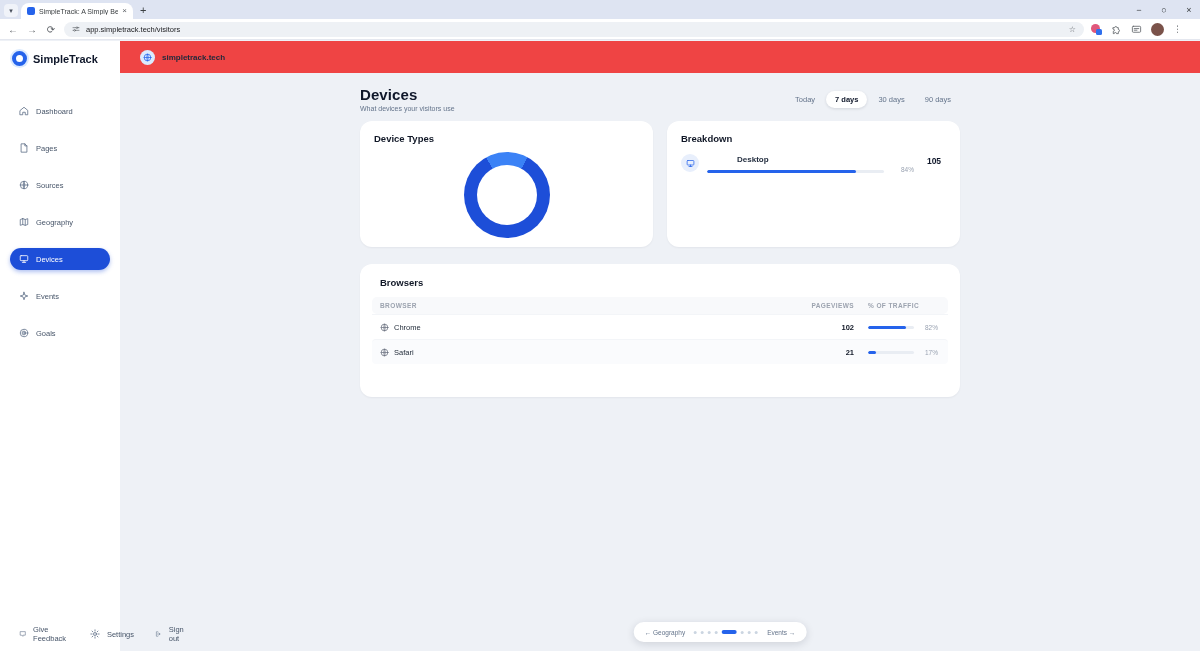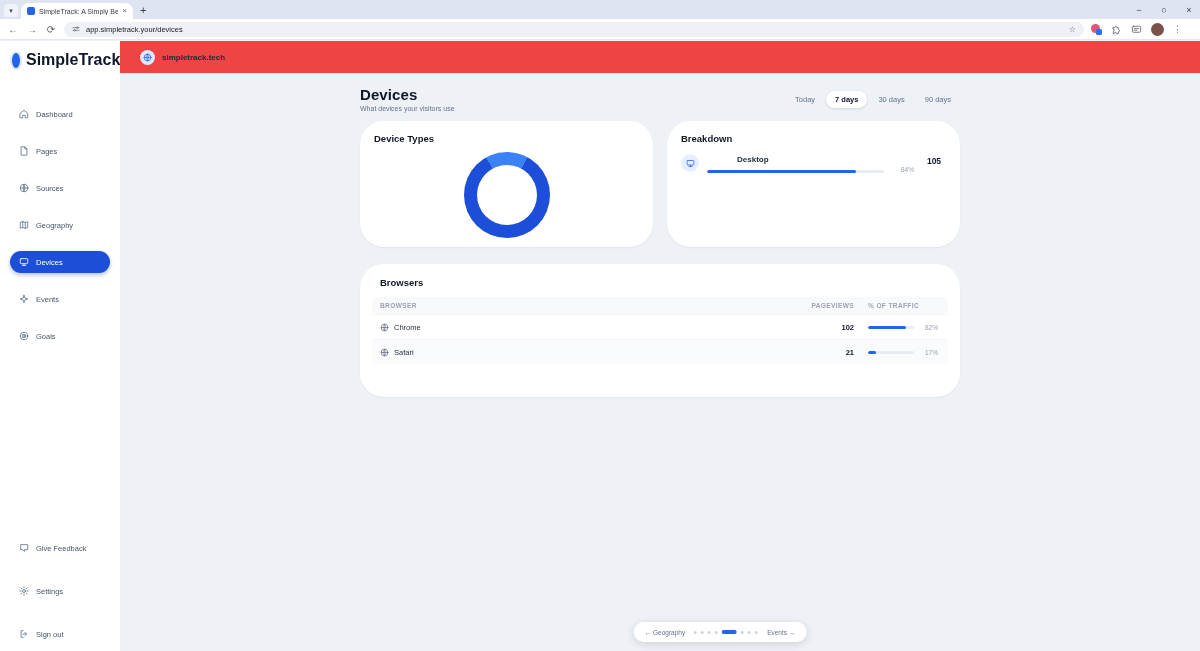--- a/index.html
+++ b/index.html
@@ -40,45 +40,45 @@
   .tb-svg { color:#5f6368; }
   .avatar { width:13px; height:13px; border-radius:50%; background:#7a524a; }
   .kebab { font-size:9px; color:#5f6368; }
 
   
   .app { position:absolute; top:41px; left:0; right:0; bottom:0; display:flex; }
   .sidebar { width:120px; background:#fff; padding:7px 10px; position:relative; flex:0 0 auto; }
   .brand { display:flex; align-items:center; gap:6px; margin:3px 0 22px 2px; }
   .logo { width:15px; height:15px; border-radius:50%; background:#fff; border:4px solid #2563eb;
     box-shadow:0 0 0 2px #dbeafe; }
-  .brand-name { font-size:16px; font-weight:700; color:#0f172a; }
+  .brand-name { font-size:11px; font-weight:700; color:#0f172a; }
   .nav { display:flex; flex-direction:column; gap:3px; }
   .nav-item { height:22px; display:flex; align-items:center; gap:7px; padding:0 9px; border-radius:11px;
     color:#475569; cursor:default;margin-top:12px; }
   .nav-item .nicon { color:#64748b; }
   .nav-item .nlabel { font-size:7.5px; font-weight:500; }
   .nav-item.active { background:#1d4ed8; color:#fff; box-shadow:0 2px 4px rgba(29,78,216,.35); }
   .nav-item.active .nicon { color:#fff; }
-  .sidebar-footer { position:absolute; left:10px; right:0; bottom:6px; display:flex; flex-direction:column; gap:9px; }
+  .sidebar-footer { position:absolute; left:10px; right:0; bottom:6px; display:flex; flex-direction:row; gap:3px; }
 
   .main { flex:1; display:flex; flex-direction:column; min-width:0; }
   .topbar { height:32px; background:#ef4444; display:flex; align-items:center; gap:7px; padding-left:20px; flex:0 0 auto; }
   .site-ic { width:15px; height:15px; border-radius:50%; background:#dbeafe; display:flex; align-items:center; justify-content:center; color:#2563eb; }
   .site-name { font-size:8px; font-weight:700; color:#1e293b; }
   .content { flex:1; position:relative; overflow:hidden; }
   .col { width:600px; margin:13px auto 0; }
 
   .page-head { display:flex; justify-content:space-between; align-items:center; margin-bottom:9px; }
   .page-title { font-size:15px; font-weight:700; color:#0f172a; letter-spacing:.1px; }
   .page-sub { font-size:7px; color:#64748b; margin-top:2px; }
   .ranges { display:flex; align-items:center; gap:2px; }
   .range-btn { font-size:7.5px; color:#64748b; padding:4px 9px; border-radius:10px; }
   .range-btn.active { background:#fff; color:#0f172a; font-weight:700; box-shadow:0 1px 3px rgba(15,23,42,.12); }
 
-  .card { background:#fff; border-radius:24px; box-shadow:0 1px 2px rgba(15,23,42,.05); }
+  .card { background:#fff; border-radius:12px; box-shadow:0 1px 2px rgba(15,23,42,.05); }
   .card-title { font-size:9.5px; font-weight:700; color:#111827; }
 
   .cards-row { display:flex; gap:14px; height:126px; }
   .cards-row .card { flex:1; padding:12px 14px; position:relative; }
 
   .donut { position:absolute; left:50%; top:31px; transform:translateX(-50%); width:86px; height:86px; border-radius:50%; }
   .donut::after { content:""; position:absolute; inset:13px; border-radius:50%; background:#fff; }
 
   .bk-row { display:flex; align-items:flex-start; gap:8px; margin-top:10px; }
   .bk-icon { width:18px; height:18px; border-radius:50%; background:#e8effc; color:#2563eb;
@@ -140,21 +140,21 @@
   <div class="toolbar">
     <span class="nav-glyph">←</span>
     <span class="nav-glyph">→</span>
     <span class="nav-glyph">⟳</span>
     <div class="omnibox">
       <svg class="omni-icon" width="8" height="8" viewBox="0 0 24 24">
           <path d="M3 8h9M19 8h2M3 16h2M12 16h9"></path>
           <circle cx="15" cy="8" r="2.6"></circle>
           <circle cx="8" cy="16" r="2.6"></circle>
         </svg>
-      <span class="url">app.simpletrack.your/devices</span>
+      <span class="url">app.simpletrack.tech/visitors</span>
       <span class="star">☆</span>
     </div>
     <div class="tb-icons">
       <span class="ext-colored">
           <span class="blob"></span>
           <span class="sq"></span>
         </span>
       <svg class="tb-svg" width="11" height="11" viewBox="0 0 24 24">
           <path d="M5 8h3a2.5 2.5 0 1 1 5 0h3v4a2.5 2.5 0 1 1 0 5v4h-4a2.5 2.5 0 1 0-5 0H5v-5a2.5 2.5 0 1 0 0-5z" stroke-width="1.8"></path>
         </svg>

